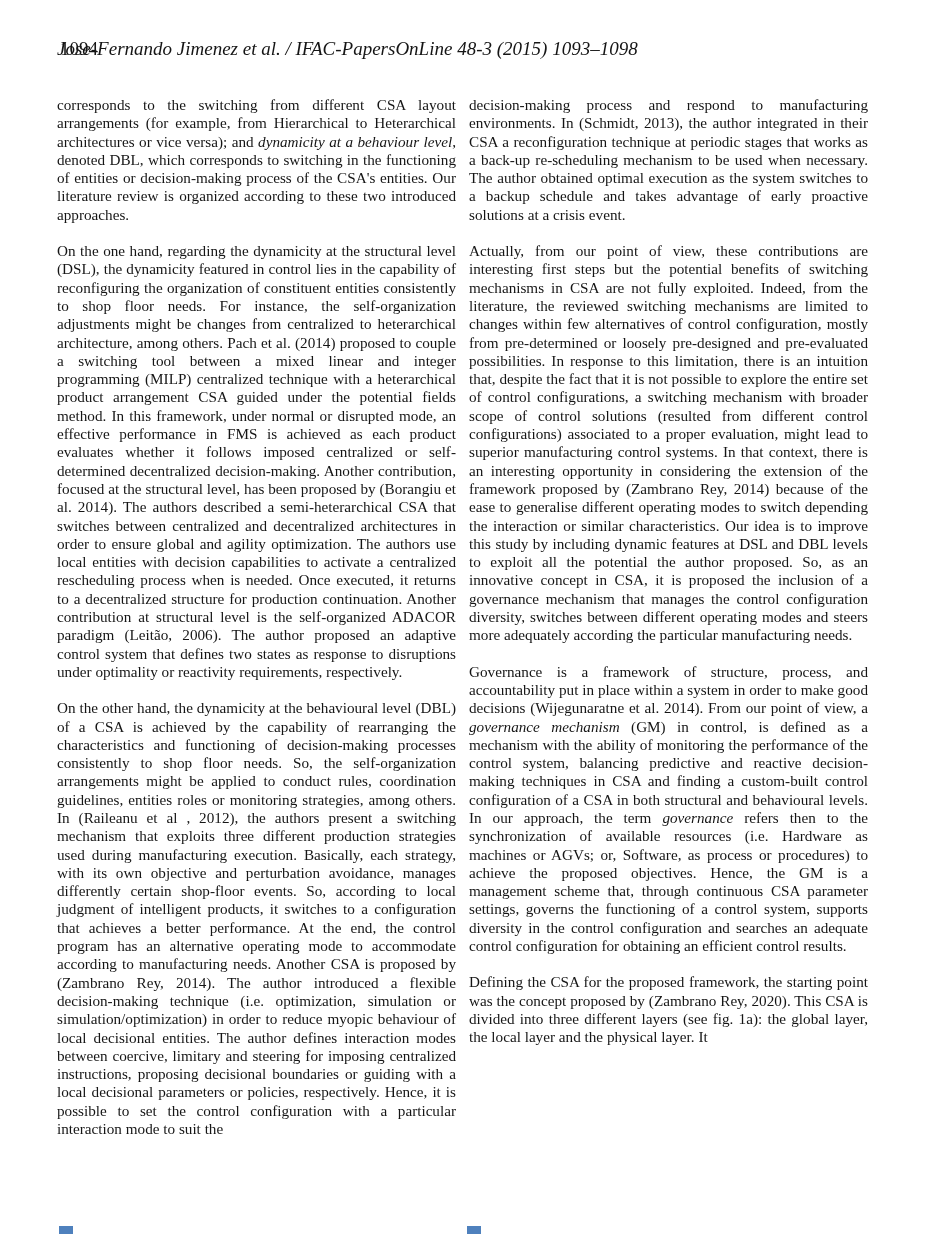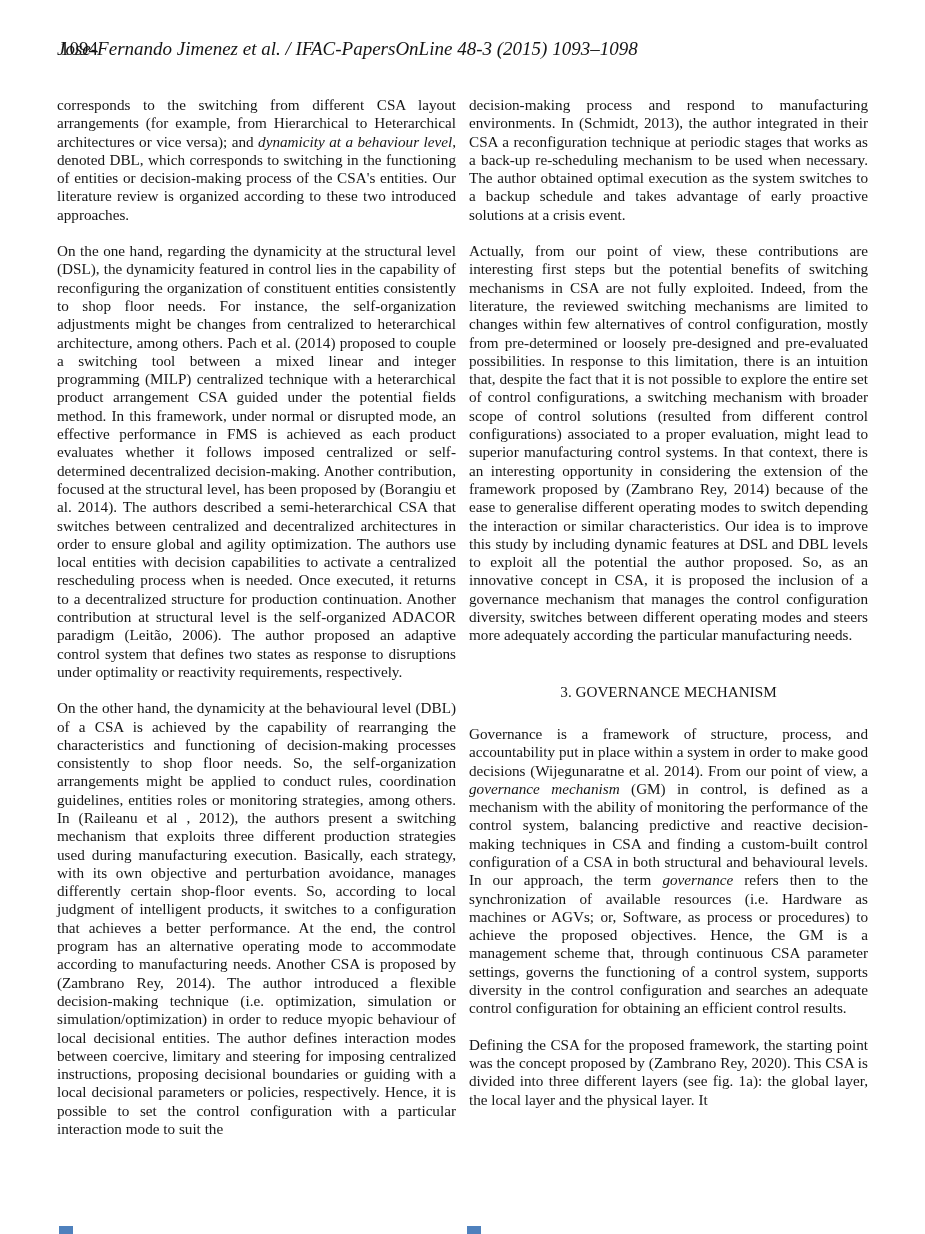--- a/index.html
+++ b/index.html
@@ -87,21 +87,20 @@
 
   <div class="columns">
     <div class="col">
         <p class="para"><span>corresponds to the switching from different CSA layout arrangements (for example, from Hierarchical to Heterarchical architectures or vice versa); and </span><span class="it">dynamicity at a behaviour level</span><span>, denoted DBL, which corresponds to switching in the functioning of entities or decision-making process of the CSA's entities. Our literature review is organized according to these two introduced approaches.</span></p>
         <p class="para"><span>On the one hand, regarding the dynamicity at the structural level (DSL), the dynamicity featured in control lies in the capability of reconfiguring the organization of constituent entities consistently to shop floor needs. For instance, the self-organization adjustments might be changes from centralized to heterarchical architecture, among others. Pach et al. (2014) proposed to couple a switching tool between a mixed linear and integer programming (MILP) centralized technique with a heterarchical product arrangement CSA guided under the potential fields method. In this framework, under normal or disrupted mode, an effective performance in FMS is achieved as each product evaluates whether it follows imposed centralized or self-determined decentralized decision-making. Another contribution, focused at the structural level, has been proposed by (Borangiu et al. 2014). The authors described a semi-heterarchical CSA that switches between centralized and decentralized architectures in order to ensure global and agility optimization. The authors use local entities with decision capabilities to activate a centralized rescheduling process when is needed. Once executed, it returns to a decentralized structure for production continuation. Another contribution at structural level is the self-organized ADACOR paradigm (Leitão, 2006). The author proposed an adaptive control system that defines two states as response to disruptions under optimality or reactivity requirements, respectively.</span></p>
         <p class="para"><span>On the other hand, the dynamicity at the behavioural level (DBL) of a CSA is achieved by the capability of rearranging the characteristics and functioning of decision-making processes consistently to shop floor needs. So, the self-organization arrangements might be applied to conduct rules, coordination guidelines, entities roles or monitoring strategies, among others. In (Raileanu et al , 2012), the authors present a switching mechanism that exploits three different production strategies used during manufacturing execution. Basically, each strategy, with its own objective and perturbation avoidance, manages differently certain shop-floor events. So, according to local judgment of intelligent products, it switches to a configuration that achieves a better performance. At the end, the control program has an alternative operating mode to accommodate according to manufacturing needs.  Another CSA is proposed by (Zambrano Rey, 2014). The author introduced a flexible decision-making technique (i.e. optimization, simulation or simulation/optimization) in order to reduce myopic behaviour of local decisional entities. The author defines interaction modes between coercive, limitary and steering for imposing centralized instructions, proposing decisional boundaries or guiding with a local decisional parameters or policies, respectively.  Hence, it is possible to set the control configuration with a particular interaction mode to suit the</span></p>
       </div>
     <div class="col">
         <p class="para"><span>decision-making process and respond to manufacturing environments. In (Schmidt, 2013), the author integrated in their CSA a reconfiguration technique at periodic stages that works as a back-up re-scheduling mechanism to be used when necessary. The author obtained optimal execution as the system switches to a backup schedule and takes advantage of early proactive solutions at a crisis event.</span></p>
         <p class="para"><span>Actually, from our point of view, these contributions are interesting first steps but the potential benefits of switching mechanisms in CSA are not fully exploited. Indeed, from the literature, the reviewed switching mechanisms are limited to changes within few alternatives of control configuration, mostly from pre-determined or loosely pre-designed and pre-evaluated possibilities. In response to this limitation, there is an intuition that, despite the fact that it is not possible to explore the entire set of control configurations, a switching mechanism with broader scope of control solutions (resulted from different control configurations) associated to a proper evaluation, might lead to superior manufacturing control systems. In that context, there is an interesting opportunity in considering the extension of the framework proposed by (Zambrano Rey, 2014) because of the ease to generalise different operating modes to switch depending the interaction or similar characteristics.  Our idea is to improve this study by including dynamic features at DSL and DBL levels to exploit all the potential the author proposed. So, as an innovative concept in CSA, it is proposed the inclusion of a governance mechanism that manages the control configuration diversity, switches between different operating modes and steers more adequately according the particular manufacturing needs.</span></p>
-        <div class="section-heading">3. GOVERNANCE MECHANISM</div>
         <p class="para"><span>Governance is a framework of structure, process, and accountability put in place within a system in order to make good decisions (Wijegunaratne et al. 2014). From our point of view, a </span><span class="it">governance mechanism</span><span> (GM) in control, is defined as a mechanism with the ability of monitoring the performance of the control system, balancing predictive and reactive decision-making techniques in CSA and finding a custom-built control configuration of a CSA in both structural and behavioural levels. In our approach, the term </span><span class="it">governance</span><span> refers then to the synchronization of available resources (i.e. Hardware as machines or AGVs; or, Software, as process or procedures) to achieve the proposed objectives. Hence, the GM is a management scheme that, through continuous CSA parameter settings, governs the functioning of a control system, supports diversity in the control configuration and searches an adequate control configuration for obtaining an efficient control results.</span></p>
         <p class="para"><span>Defining the CSA for the proposed framework, the starting point was the concept proposed by (Zambrano Rey, 2020). This CSA is divided into three different layers (see fig. 1a): the global layer, the local layer and the physical layer. It</span></p>
       </div>
   </div>
 
   <div class="figure-fragment left" style="background: rgb(79, 129, 189);"></div>
   <div class="figure-fragment right" style="background: rgb(79, 129, 189);"></div>
 
 </div>
 

